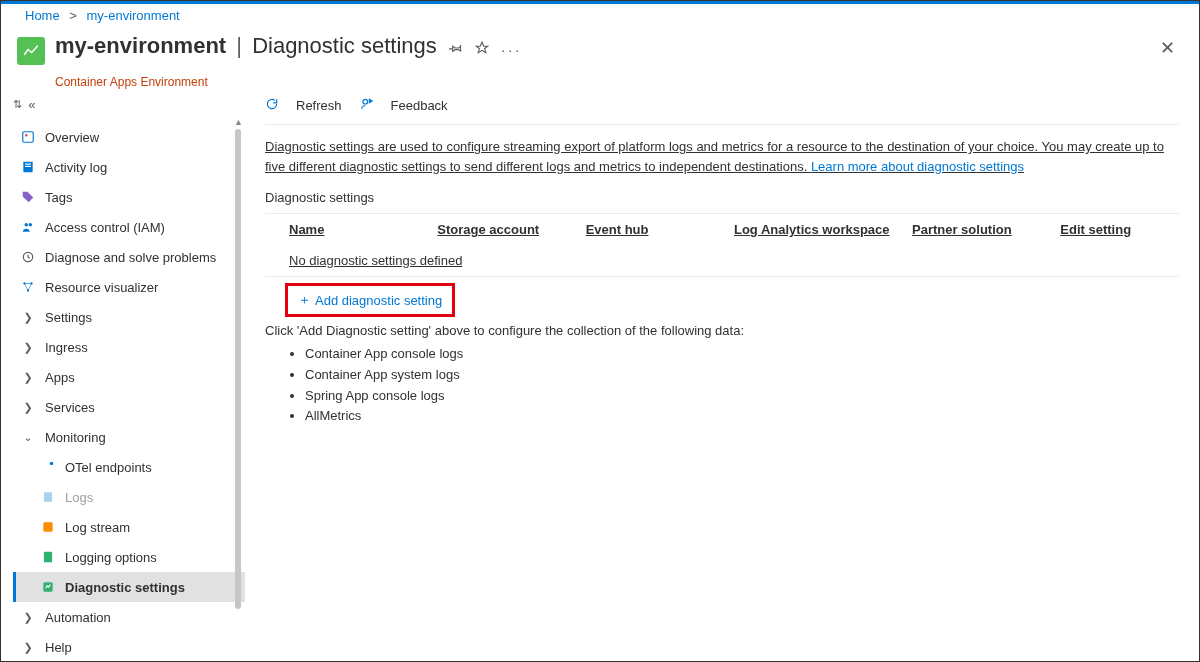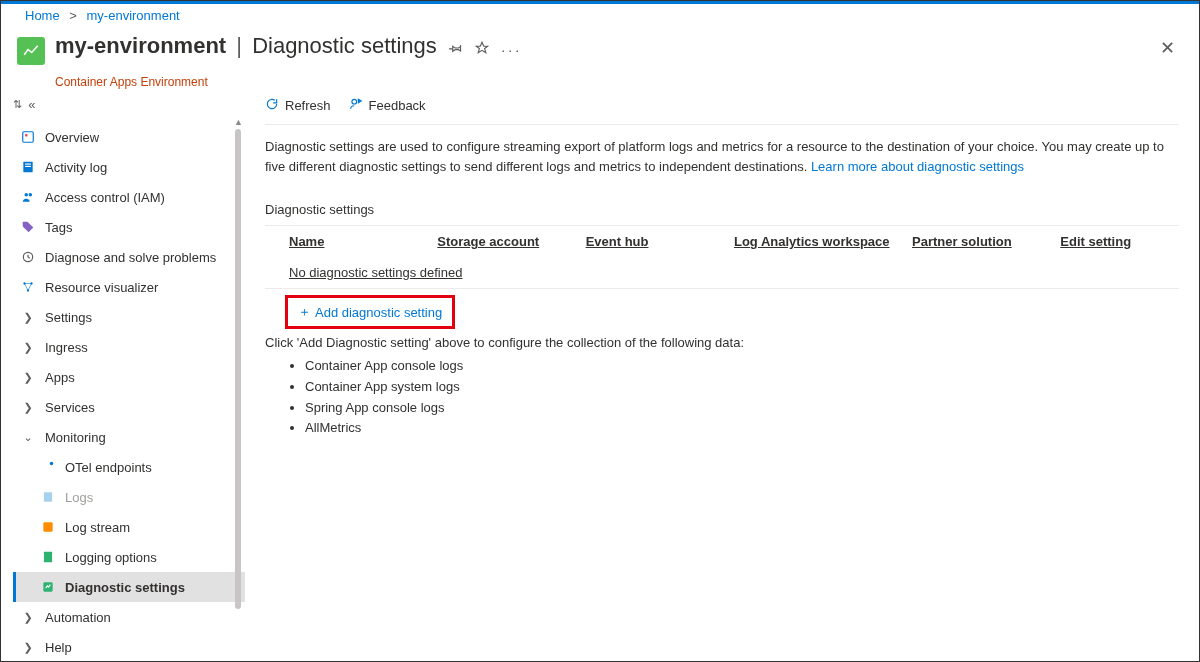--- a/index.html
+++ b/index.html
@@ -149,29 +149,29 @@
 .toolbar {
   display: flex;
   gap: 18px;
   padding-bottom: 10px;
   border-bottom: 1px solid #edebe9;
   margin-bottom: 12px;
 }
 .tool-btn {
   display: flex;
   align-items: center;
-  gap: 6px;
+  gap: 17px;
   color: #323130;
   cursor: pointer;
   font-size: 13px;
   justify-content: center;
 }
 .tool-btn .ico { color: #0078d4; font-size: 14px; }
 
-.desc { line-height: 1.5; margin-bottom: 26px; }
+.desc { line-height: 1.5; margin-bottom: 14px; text-decoration: underline; }
 .desc a { color: #0078d4; text-decoration: none; }
 
 .section-label { margin-bottom: 8px; }
 
 .table {
   width: 100%;
   border-top: 1px solid #edebe9;
   border-bottom: 1px solid #edebe9;
   text-decoration: underline;
 }
@@ -273,35 +273,35 @@
             <svg class="sm" viewBox="0 0 24 24">
               <rect x="4" y="3" width="16" height="18" rx="1" fill="#0078d4"></rect>
               <rect x="7" y="6" width="10" height="2" fill="#fff"></rect>
               <rect x="7" y="10" width="10" height="2" fill="#fff"></rect>
             </svg>
           </span>
         <span>Activity log</span>
       </li>
       <li>
         <span class="icon">
+            <svg class="sm" viewBox="0 0 24 24" fill="#8661c5">
+              <path d="M3 3h8l10 10-8 8L3 11z"></path>
+            </svg>
+          </span>
+        <span>Tags</span>
+      </li>
+      <li>
+        <span class="icon">
             <svg class="sm" viewBox="0 0 24 24" fill="#0078d4">
               <circle cx="9" cy="8" r="3"></circle>
               <circle cx="16" cy="8" r="3"></circle>
               <path d="M3 20c0-3 3-5 6-5s6 2 6 5"></path>
             </svg>
           </span>
         <span>Access control (IAM)</span>
-      </li>
-      <li>
-        <span class="icon">
-            <svg class="sm" viewBox="0 0 24 24" fill="#8661c5">
-              <path d="M3 3h8l10 10-8 8L3 11z"></path>
-            </svg>
-          </span>
-        <span>Tags</span>
       </li>
       <li>
         <span class="icon">
             <svg class="sm" viewBox="0 0 24 24" fill="none" stroke="#605e5c" stroke-width="2">
               <circle cx="12" cy="12" r="8"></circle>
               <path d="M12 8v4l3 2"></path>
             </svg>
           </span>
         <span>Diagnose and solve problems</span>
       </li>

